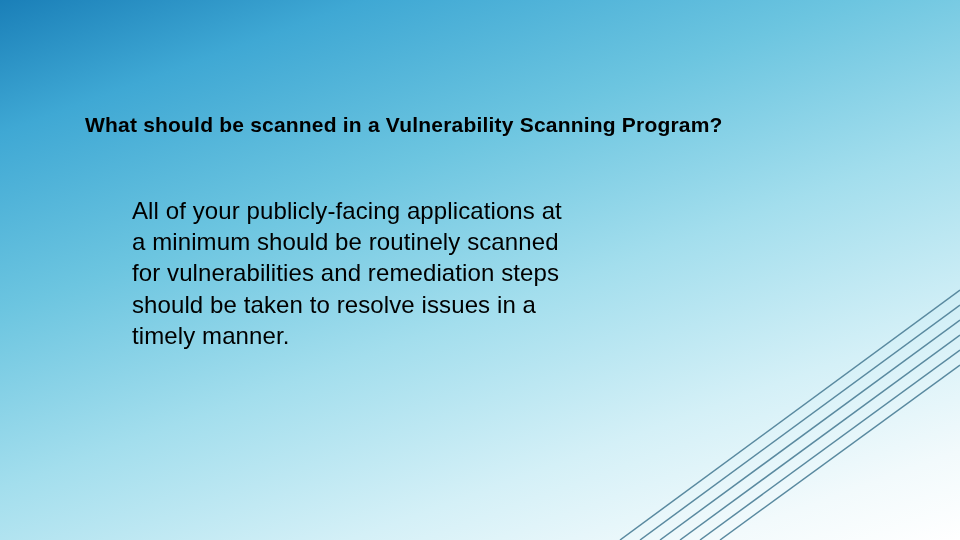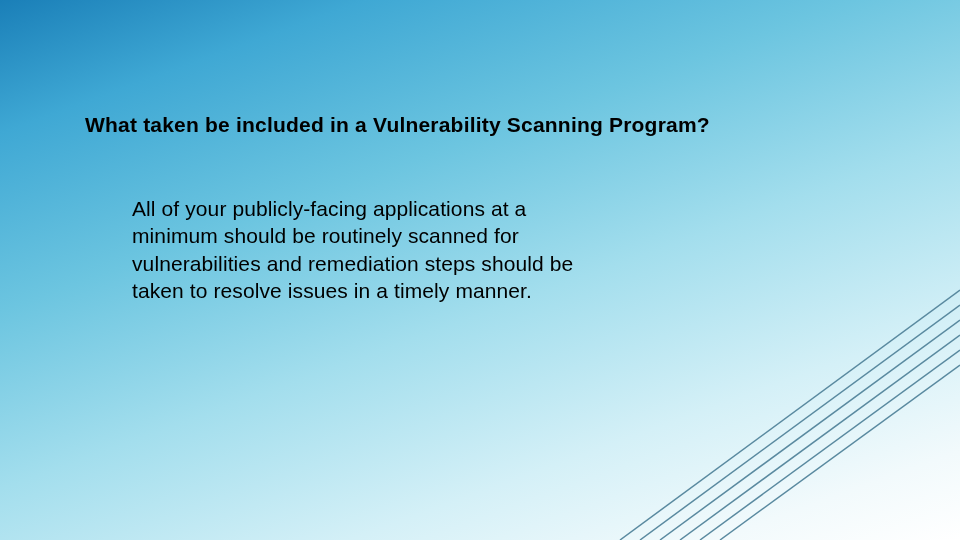--- a/index.html
+++ b/index.html
@@ -26,39 +26,39 @@
       font-size: 21px;
       font-weight: bold;
       color: #000000;
       letter-spacing: 0.2px;
     }
     .body-text {
       position: absolute;
       top: 195px;
       left: 132px;
       width: 450px;
-      font-size: 21px;
+      font-size: 24px;
       color: #000000;
       line-height: 1.3;
       letter-spacing: 0.1px;
     }
     .diagonal-lines {
       position: absolute;
       bottom: 0;
       right: 0;
       width: 420px;
       height: 300px;
       pointer-events: none;
     }
   </style>
 </head>
 <body>
 
 <div class="slide">
-  <div class="title">What taken be included in a Vulnerability Scanning Program?</div>
+  <div class="title">What should be scanned in a Vulnerability Scanning Program?</div>
   <div class="body-text">All of your publicly-facing applications at a minimum should be routinely scanned for vulnerabilities and remediation steps should be taken to resolve issues in a timely manner.</div>
   <svg class="diagonal-lines" viewBox="0 0 420 300" preserveAspectRatio="none">
     <line x1="80" y1="300" x2="420" y2="50" stroke="#5a8aa0" stroke-width="1.5"></line>
     <line x1="100" y1="300" x2="420" y2="65" stroke="#5a8aa0" stroke-width="1.5"></line>
     <line x1="120" y1="300" x2="420" y2="80" stroke="#5a8aa0" stroke-width="1.5"></line>
     <line x1="140" y1="300" x2="420" y2="95" stroke="#5a8aa0" stroke-width="1.5"></line>
     <line x1="160" y1="300" x2="420" y2="110" stroke="#5a8aa0" stroke-width="1.5"></line>
     <line x1="180" y1="300" x2="420" y2="125" stroke="#5a8aa0" stroke-width="1.5"></line>
   </svg>
 </div>

